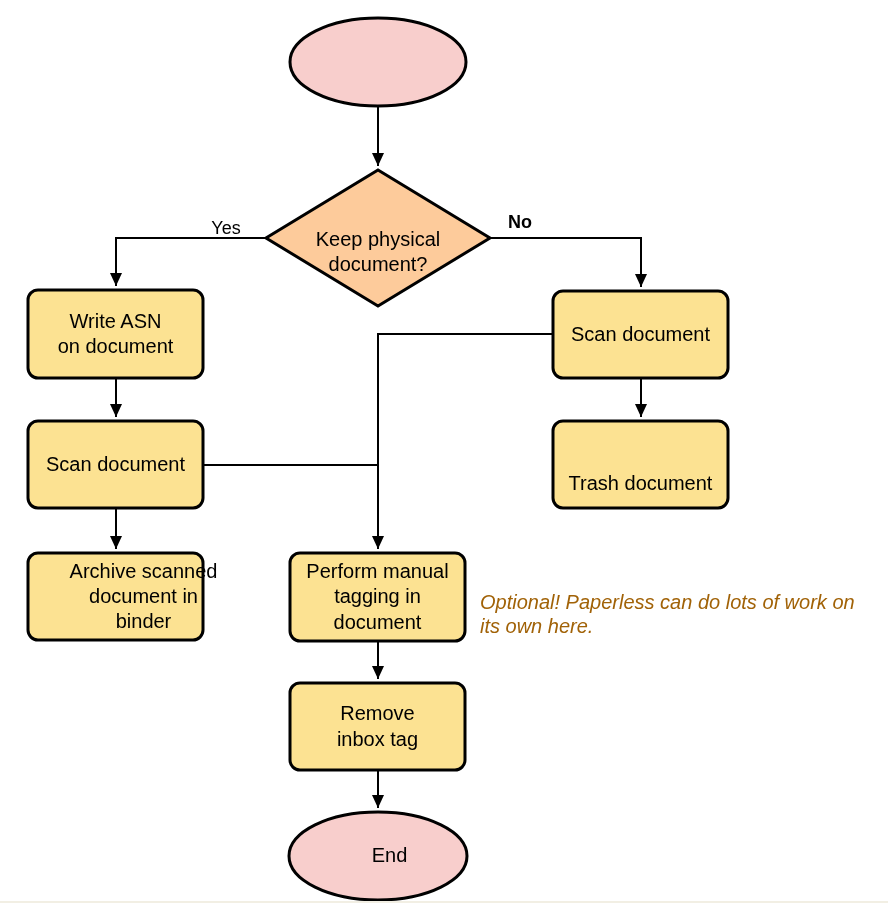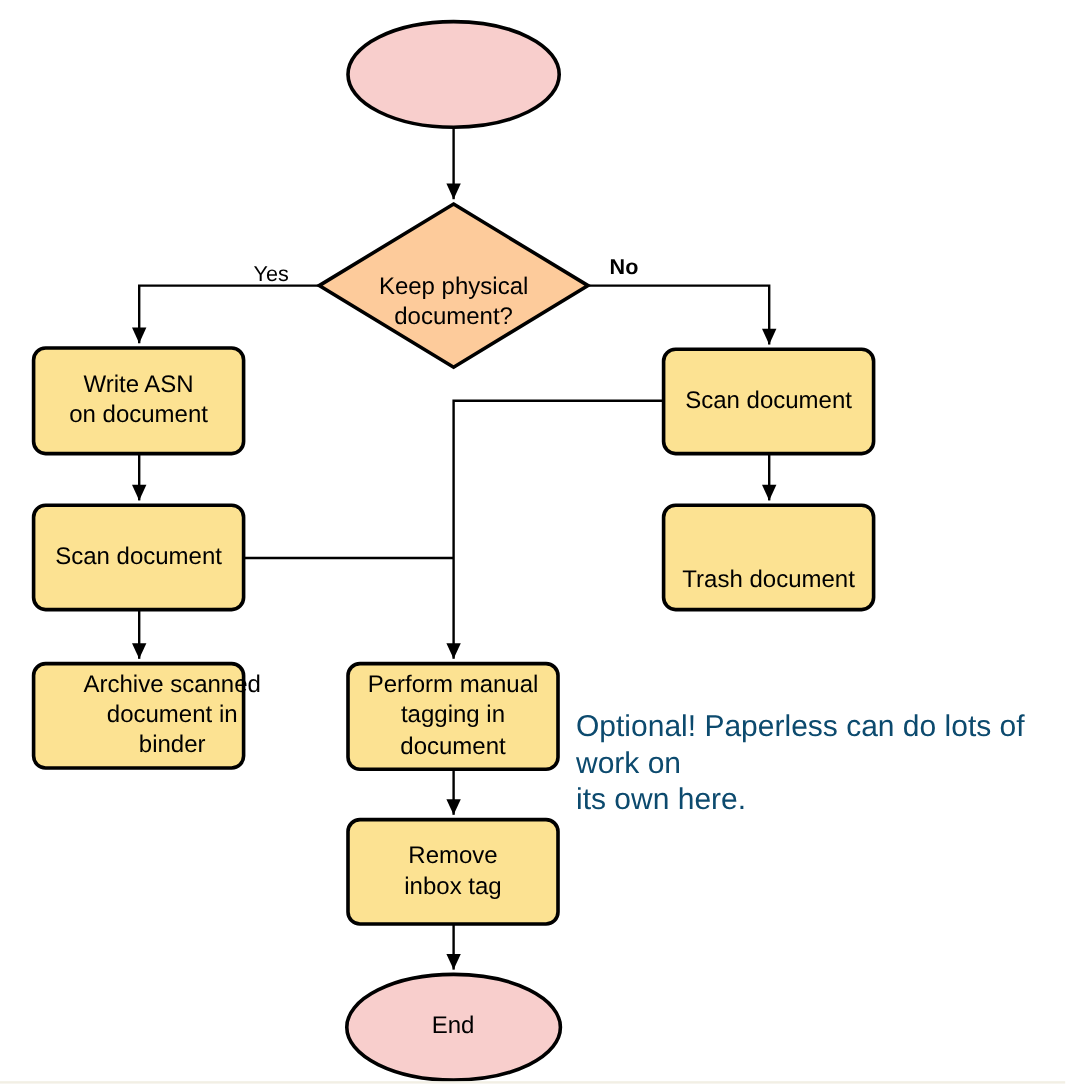--- a/index.html
+++ b/index.html
@@ -48,24 +48,25 @@
     align-items: center;
     justify-content: center;
     font-size: 18px;
     color: #000000;
   }
   .note-text {
     position: absolute;
     left: 480px;
     top: 590px;
     width: 402px;
-    font-size: 25px;
+    font-size: 20px;
+    font-style: italic;
     line-height: 1.22;
     white-space: pre-line;
-    color: #0c4a6e;
+    color: #a16207;
     text-align: left;
   }
   .bottom-strip {
     position: absolute;
     left: 0;
     top: 901px;
     width: 888px;
     height: 2px;
     background: #f2efe4;
   }
@@ -122,21 +123,21 @@
 
   <div class="node-label" style="left:553px; top:421px; width:175px; height:87px;margin-top:19px;">Trash document</div>
 
   <div class="node-label" style="left:290px; top:553px; width:175px; height:88px;">Perform manual
 tagging in
 document</div>
 
   <div class="node-label" style="left:290px; top:683px; width:175px; height:87px;">Remove
 inbox tag</div>
 
-  <div class="node-label" style="left:288px; top:812px; width:179px; height:88px;">End</div>
+  <div class="node-label" style="left:300px; top:812px; width:179px; height:88px;">End</div>
 
   <div class="edge-label" style="left:198px; top:199px; width:56px; height:26px;margin-top:16px;">Yes</div>
 
   <div class="edge-label" style="left:496px; top:209px; width:48px; height:26px;font-weight:bold;">No</div>
 
   <div class="note-text">Optional! Paperless can do lots of work on
 its own here.</div>
 
   <div class="bottom-strip"></div>
 

